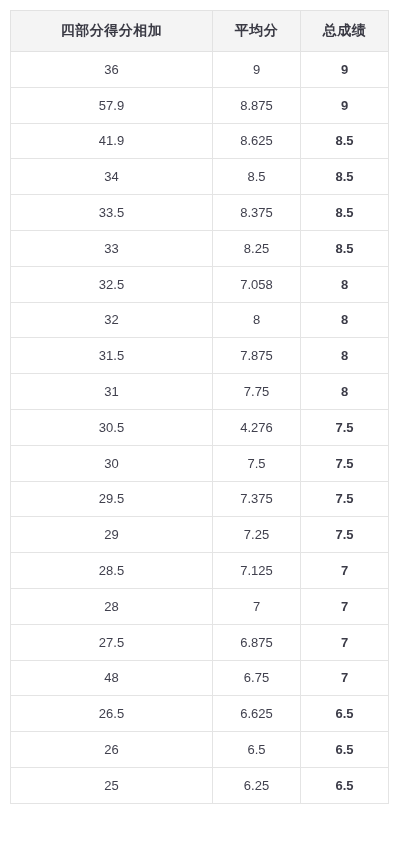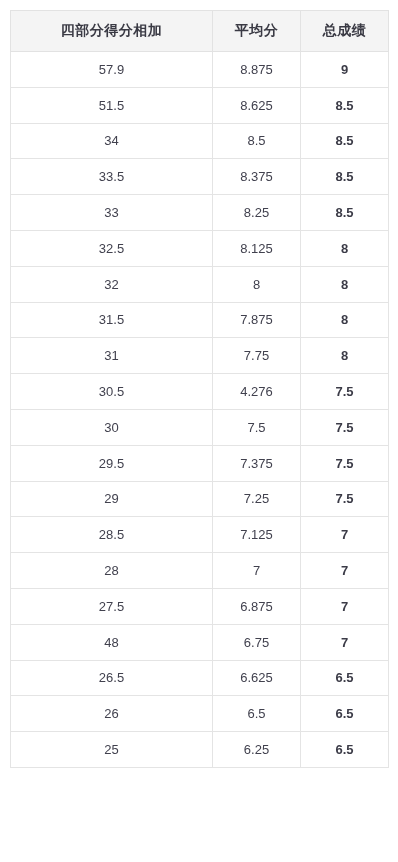--- a/index.html
+++ b/index.html
@@ -69,47 +69,52 @@
     </colgroup>
     <thead>
       <tr>
         <th>四部分得分相加</th>
         <th>平均分</th>
         <th>总成绩</th>
       </tr>
     </thead>
     <tbody id="table-body">
         <tr>
+          <td>36</td>
+          <td>9</td>
+          <td class="total-cell">9</td>
+        </tr>
+        <tr>
           <td>57.9</td>
           <td>8.875</td>
           <td class="total-cell">9</td>
         </tr>
         <tr>
-          <td>51.5</td>
+          <td>41.9</td>
           <td>8.625</td>
           <td class="total-cell">8.5</td>
         </tr>
         <tr>
           <td>34</td>
           <td>8.5</td>
           <td class="total-cell">8.5</td>
         </tr>
         <tr>
           <td>33.5</td>
           <td>8.375</td>
           <td class="total-cell">8.5</td>
         </tr>
         <tr>
           <td>33</td>
           <td>8.25</td>
           <td class="total-cell">8.5</td>
         </tr>
         <tr>
           <td>32.5</td>
-          <td>8.125</td>
+          <td>7.058</td>
           <td class="total-cell">8</td>
         </tr>
         <tr>
           <td>32</td>
           <td>8</td>
           <td class="total-cell">8</td>
         </tr>
         <tr>
           <td>31.5</td>
           <td>7.875</td>

